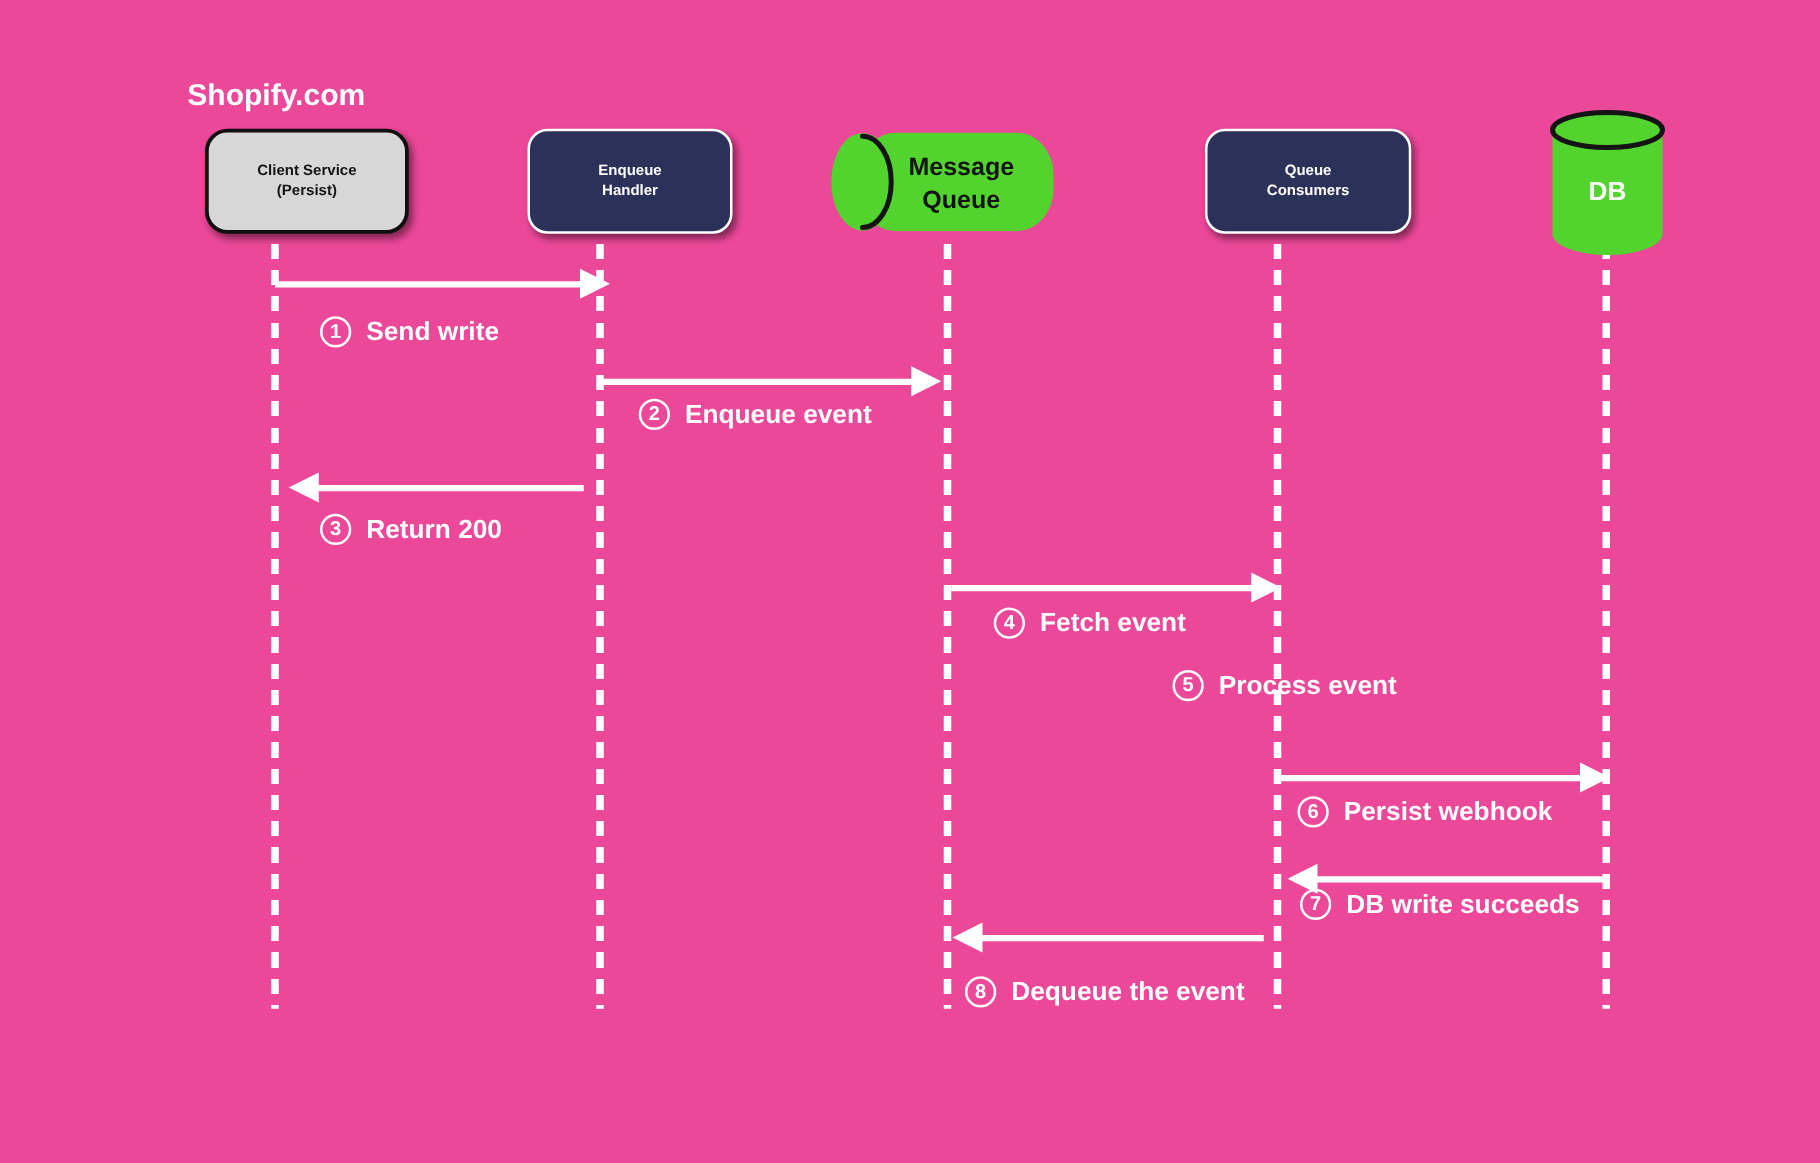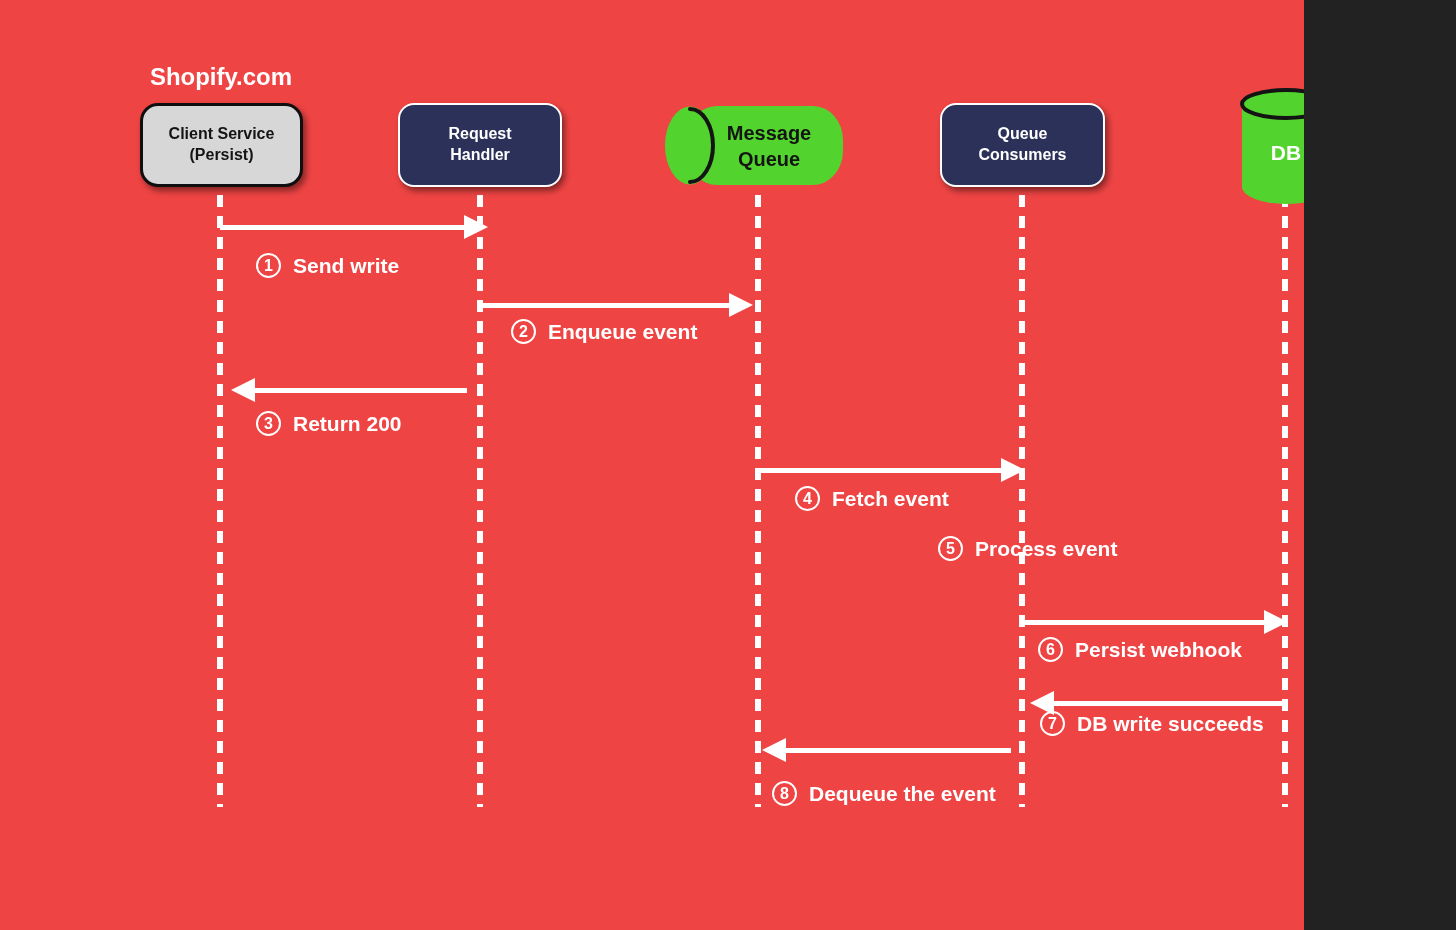--- a/index.html
+++ b/index.html
@@ -1,17 +1,17 @@
 <!DOCTYPE html>
 <html><head>
 <meta charset="utf-8">
 <style>
   html,body { margin:0; padding:0; background:#222222; }
   .canvas {
-    position:relative; width:1304px; height:930px; background:#ef4444;
+    position:relative; width:1456px; height:930px; background:#ec4899;
     font-family:"Liberation Sans", sans-serif; overflow:hidden;
   }
 
   
   .ext-label {
     position:absolute; transform:translateX(-50%);
     color:#ffffff; font-size:24px; font-weight:bold; white-space:nowrap;
   }
   #ext0 { left:221px; top:63px; }
   #ext1 { left:480px; top:65px; }
@@ -21,22 +21,23 @@
     position:absolute; top:195px; width:6px; height:612px;
     background:repeating-linear-gradient(to bottom, #ffffff 0 12px, transparent 12px 21px);
   }
   #ll0 { left:217px; } #ll1 { left:477px; } #ll2 { left:755px; }
   #ll3 { left:1019px; } #ll4 { left:1282px; }
 
   
   .actor-box {
     position:absolute; top:103px; height:84px; box-sizing:border-box;
     display:flex; flex-direction:column; align-items:center; justify-content:center;
-    font-size:16px; font-weight:bold; line-height:1.3; text-align:center;
+    font-size:12px; font-weight:bold; line-height:1.3; text-align:center;
     box-shadow:3px 4px 6px rgba(0,0,0,0.45);
+    margin-left:24px;
   }
   .actor-box.gray {
     background:#d7d7d7; color:#141414; border:3px solid #0f0f0f; border-radius:18px;
   }
   .actor-box.navy {
     background:#2b3158; color:#ffffff; border:2.5px solid #ffffff; border-radius:16px;
   }
   #actor0 { left:140px; width:163px; }
   #actor1 { left:398px; width:164px; }
   #actor3 { left:940px; width:165px; }
@@ -97,21 +98,21 @@
   <div class="lifeline" id="ll2"></div>
   <div class="lifeline" id="ll3"></div>
   <div class="lifeline" id="ll4"></div>
 
   <div class="actor-box gray" id="actor0">
     <span>Client Service</span>
     <span>(Persist)</span>
   </div>
 
   <div class="actor-box navy" id="actor1">
-    <span>Request</span>
+    <span>Enqueue</span>
     <span>Handler</span>
   </div>
 
   <svg class="actor-svg" id="actor2" width="180" height="79" viewBox="0 0 180 79">
     <rect x="24" y="0" width="156" height="79" rx="30" ry="34" fill="#52d32e"></rect>
     <ellipse cx="27" cy="39.5" rx="25" ry="39" fill="#52d32e"></ellipse>
     <path d="M 27 3 A 23 36.5 0 0 1 27 76" fill="none" stroke="#141414" stroke-width="4" stroke-linecap="round"></path>
     <text class="cyl-text" x="106" y="34" text-anchor="middle" font-size="20" fill="#141414">Message</text>
     <text class="cyl-text" x="106" y="60" text-anchor="middle" font-size="20" fill="#141414">Queue</text>
   </svg>

